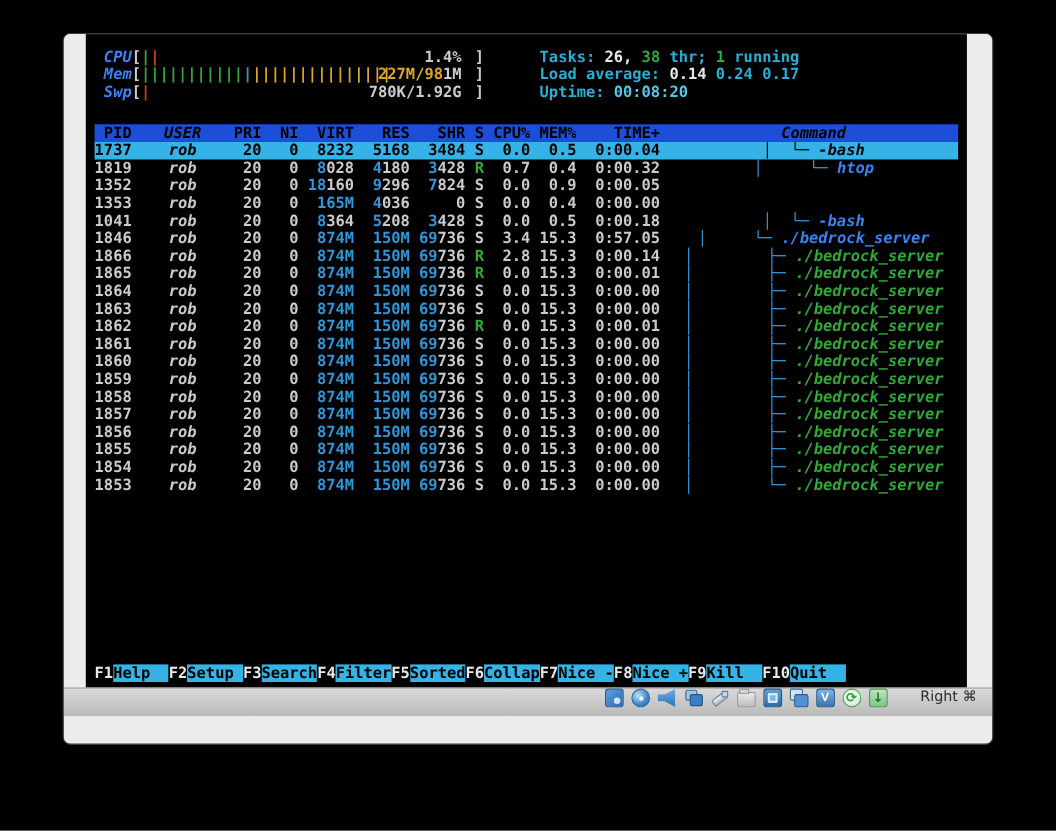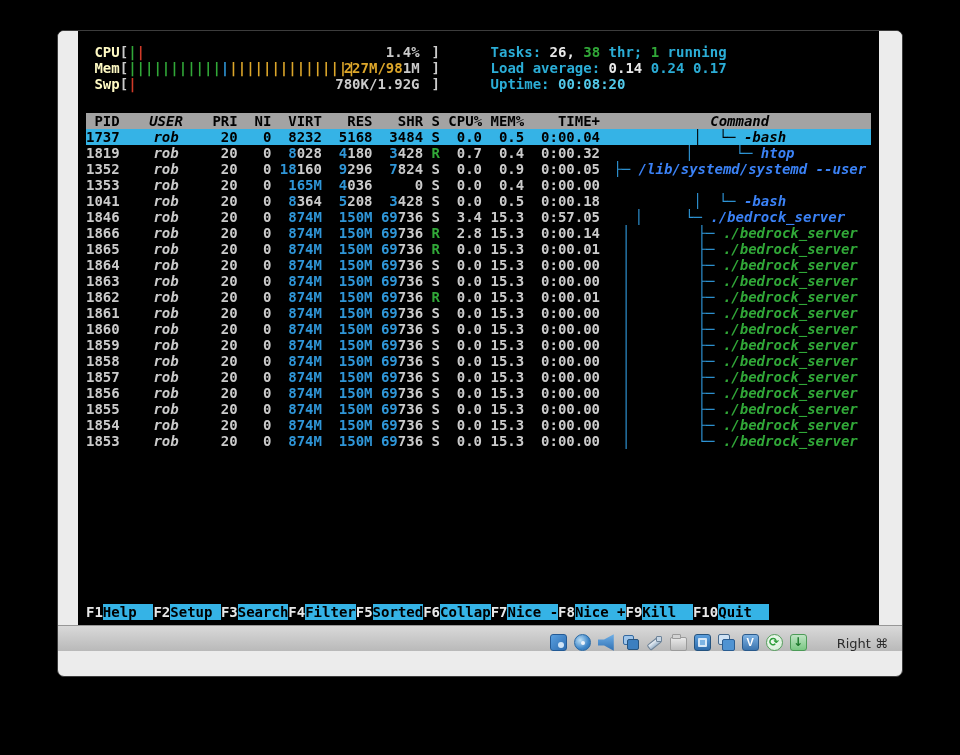--- a/index.html
+++ b/index.html
@@ -20,51 +20,51 @@
           font-size:13px;color:#3e3e3e;}
   
   .vm-area{position:relative;height:594px;background:#ececec;}
   .terminal{position:absolute;left:20px;right:23px;top:0;bottom:0;background:#000;
             font-family:"DejaVu Sans Mono", monospace;font-weight:bold;font-size:14px;
             line-height:16px;color:#cbcbcb;padding:13px 8px 0 8px;box-sizing:border-box;overflow:hidden;}
   
   .hdr{display:flex;white-space:pre;}
   .meters{width:41ch;padding-left:1ch;box-sizing:content-box;}
   .meter-line{white-space:nowrap;height:16px;}
-  .mlabel{color:#fef9c3;display:inline-block;width:3ch;}
+  .mlabel{color:#3b82f6;display:inline-block;width:3ch;font-style:italic;}
   .bracket{color:#cbcbcb;}
   .mbody{display:inline-block;width:36ch;position:relative;white-space:nowrap;vertical-align:bottom;}
   .mtext{position:absolute;right:12px;top:0;}
   .stats{margin-left:6ch;}
   .stat-line{height:16px;white-space:pre;}
   
   .ptable{margin-top:21px;}
   .thead-row,.prow{display:grid;grid-template-columns:4ch 10ch 4ch 4ch 6ch 6ch 6ch 2ch 5ch 5ch 9ch minmax(0,1fr);
                    height:16px;align-items:center;}
-  .thead-row{background:#a3a3a3;}
+  .thead-row{background:#1d4ed8;}
   .thead-row .cell{color:#000;}
   .cell{white-space:pre;overflow:hidden;}
   .c0,.c2,.c3,.c4,.c5,.c6,.c7,.c8,.c9,.c10{text-align:right;}
   .c1,.c11{text-align:center;padding-left:1ch;font-style:italic;}
   .hi{color:#2f96d8;}
   .st-R{color:#31a838;}
   .tree{color:#2f96d8;white-space:pre;}
   .cname{color:#3b82f6;white-space:pre;}
   .cname.thread{color:#31a838;}
   .prow.selected{background:#35b3e6;}
   .prow.selected .cell,.prow.selected .cell span{color:#000 !important;}
   .prow.selected .tree{color:#0d5c8d !important;}
   
   .fkeys{position:absolute;left:8px;right:8px;bottom:5px;height:16px;display:flex;white-space:pre;}
   .fk{display:flex;}
   .fk-key{color:#e8e8e8;}
   .fk-label{background:#35b3e6;color:#000;}
   
   .statusbar{position:relative;height:26px;background:linear-gradient(#d9d9d9,#b9b9b9);
-             border-top:1px solid #979797;display:flex;align-items:flex-end;justify-content:flex-end;
+             border-top:1px solid #979797;display:flex;align-items:flex-start;justify-content:flex-end;
              gap:22px;padding-right:14px;box-sizing:border-box;}
   .hostkey{font-size:13px;color:#2b2b2b;margin-left:8px;font-family:"DejaVu Sans", sans-serif;}
   .ic{width:17px;height:17px;position:relative;border-radius:3px;box-sizing:border-box;flex:0 0 auto;}
   .ic-hard-disk{background:linear-gradient(135deg,#5aa0e0,#2c6cb0);border:1px solid #235a95;}
   .ic-hard-disk::after{content:"";position:absolute;right:2px;bottom:2px;width:6px;height:6px;border-radius:50%;background:#cfe4f7;}
   .ic-optical-disc{background:radial-gradient(circle at 35% 35%,#bfe0f5,#3f87c9 60%,#2b6aa8);border-radius:50%;border:1px solid #2a6aa5;}
   .ic-optical-disc::after{content:"";position:absolute;left:6px;top:6px;width:4px;height:4px;background:#eef4fb;border-radius:50%;}
   .ic-audio{background:linear-gradient(#6fb0e8,#2f6fb2);clip-path:polygon(0 32%,38% 32%,95% 2%,95% 98%,38% 68%,0 68%);border-radius:0;}
   .ic-network::before{content:"";position:absolute;left:1px;top:1px;width:9px;height:8px;background:#9fc5ea;border:1px solid #35699f;border-radius:2px;}
   .ic-network::after{content:"";position:absolute;right:0;bottom:1px;width:10px;height:9px;background:#3c7fc0;border:1px solid #27547f;border-radius:2px;}
@@ -150,21 +150,20 @@
                 <span class="cell c1">rob</span>
                 <span class="cell c2">20</span>
                 <span class="cell c3">0</span>
                 <span class="cell c4"><span class="hi">18</span><span>160</span></span>
                 <span class="cell c5"><span class="hi">9</span><span>296</span></span>
                 <span class="cell c6"><span class="hi">7</span><span>824</span></span>
                 <span class="cell c7">S</span>
                 <span class="cell c8">0.0</span>
                 <span class="cell c9">0.9</span>
                 <span class="cell c10">0:00.05</span>
-                <span class="cell c11"><span class="tree">├─ </span><span class="cname">/lib/systemd/systemd --user</span></span>
               </div>
               <div class="prow">
                 <span class="cell c0">1353</span>
                 <span class="cell c1">rob</span>
                 <span class="cell c2">20</span>
                 <span class="cell c3">0</span>
                 <span class="cell c4"><span class="hi">165M</span><span></span></span>
                 <span class="cell c5"><span class="hi">4</span><span>036</span></span>
                 <span class="cell c6"><span class="hi"></span><span>0</span></span>
                 <span class="cell c7">S</span>

